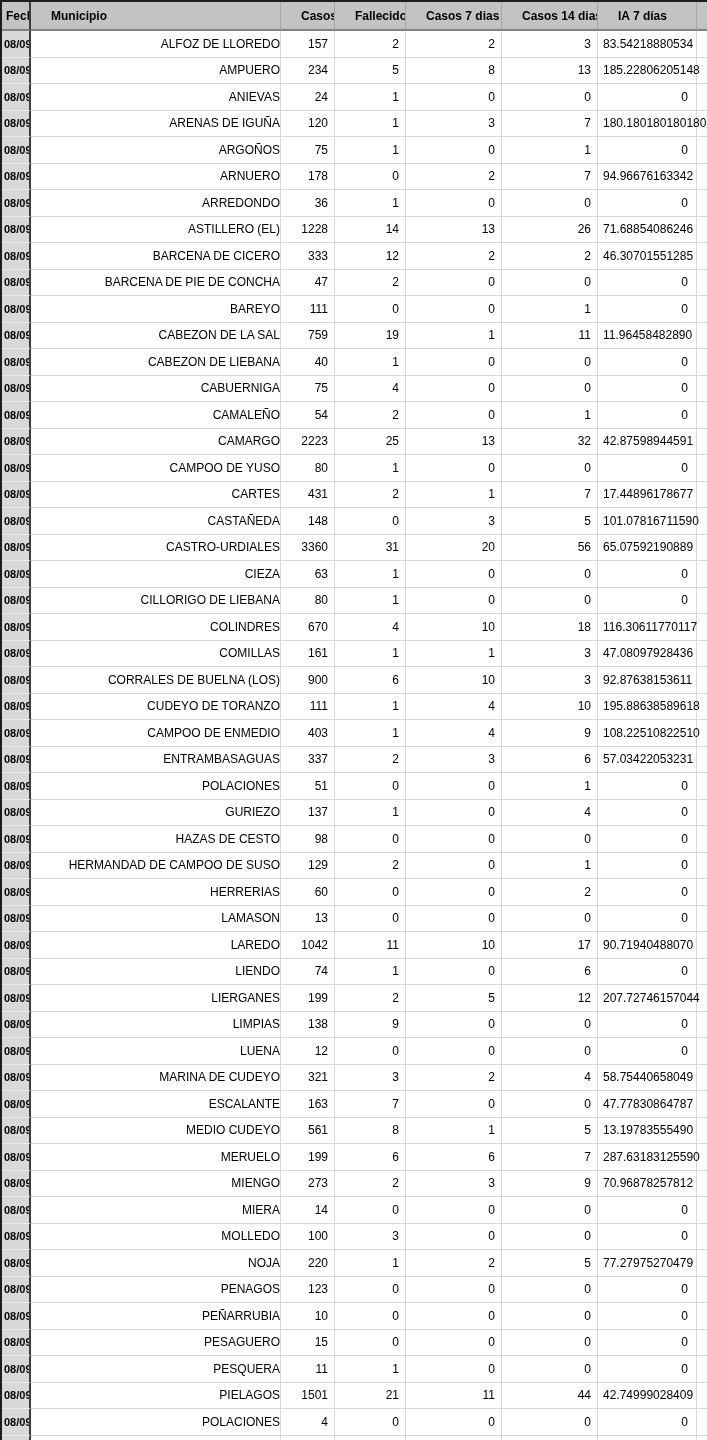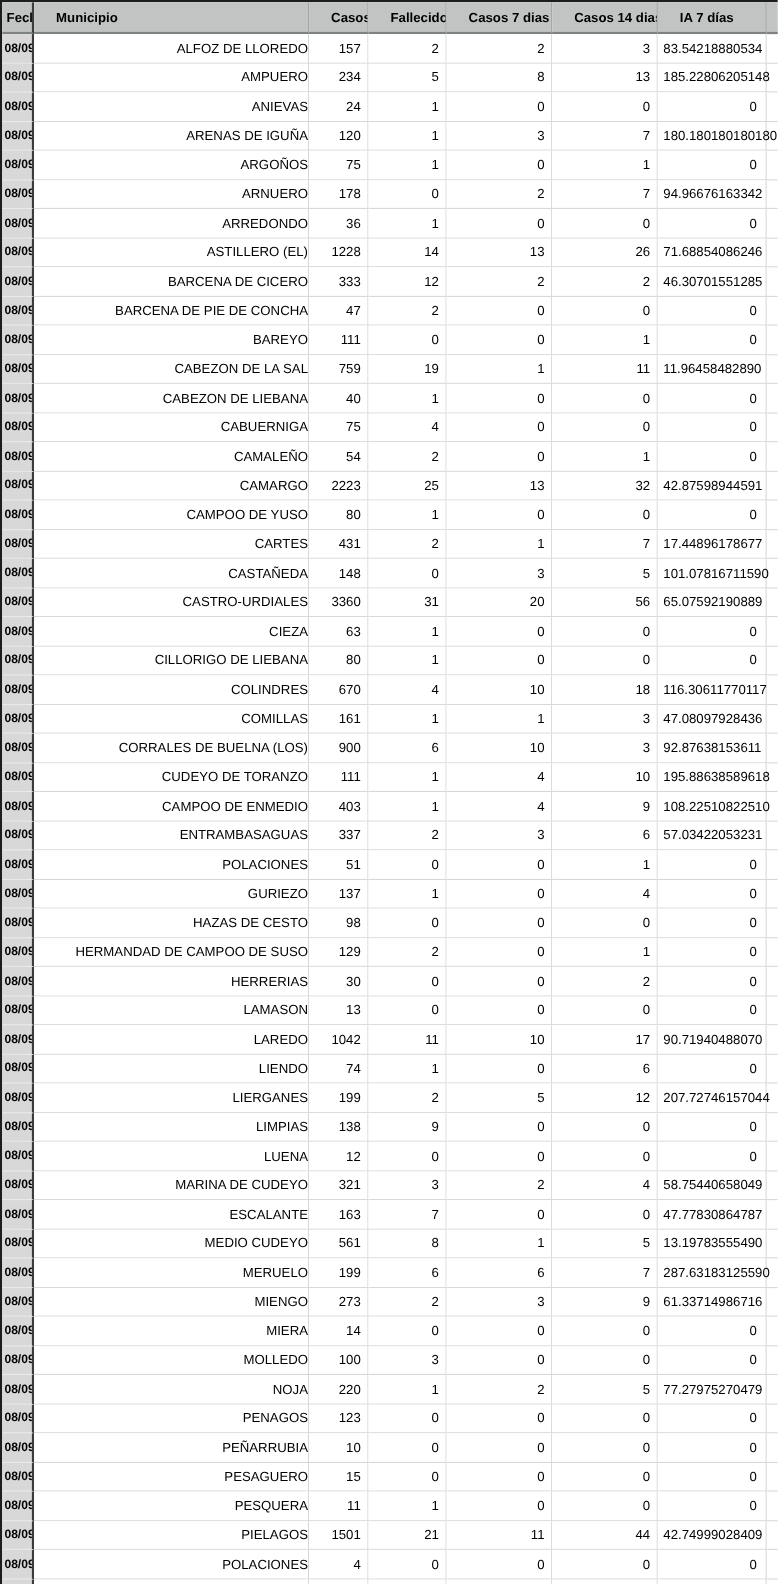--- a/index.html
+++ b/index.html
@@ -391,21 +391,21 @@
           <td class="num-cell">129</td>
           <td class="num-cell">2</td>
           <td class="num-cell">0</td>
           <td class="num-cell">1</td>
           <td class="ia-cell">0</td>
           <td class="filler-cell"></td>
         </tr>
         <tr>
           <td class="date-cell">08/09</td>
           <td class="muni-cell">HERRERIAS</td>
-          <td class="num-cell">30</td>
+          <td class="num-cell">60</td>
           <td class="num-cell">0</td>
           <td class="num-cell">0</td>
           <td class="num-cell">2</td>
           <td class="ia-cell">0</td>
           <td class="filler-cell"></td>
         </tr>
         <tr>
           <td class="date-cell">08/09</td>
           <td class="muni-cell">LAMASON</td>
           <td class="num-cell">13</td>
@@ -505,21 +505,21 @@
           <td class="ia-cell overflowing">287.63183125590</td>
           <td class="filler-cell"></td>
         </tr>
         <tr>
           <td class="date-cell">08/09</td>
           <td class="muni-cell">MIENGO</td>
           <td class="num-cell">273</td>
           <td class="num-cell">2</td>
           <td class="num-cell">3</td>
           <td class="num-cell">9</td>
-          <td class="ia-cell overflowing">61.33714986716</td>
+          <td class="ia-cell overflowing">70.96878257812</td>
           <td class="filler-cell"></td>
         </tr>
         <tr>
           <td class="date-cell">08/09</td>
           <td class="muni-cell">MIERA</td>
           <td class="num-cell">14</td>
           <td class="num-cell">0</td>
           <td class="num-cell">0</td>
           <td class="num-cell">0</td>
           <td class="ia-cell">0</td>

